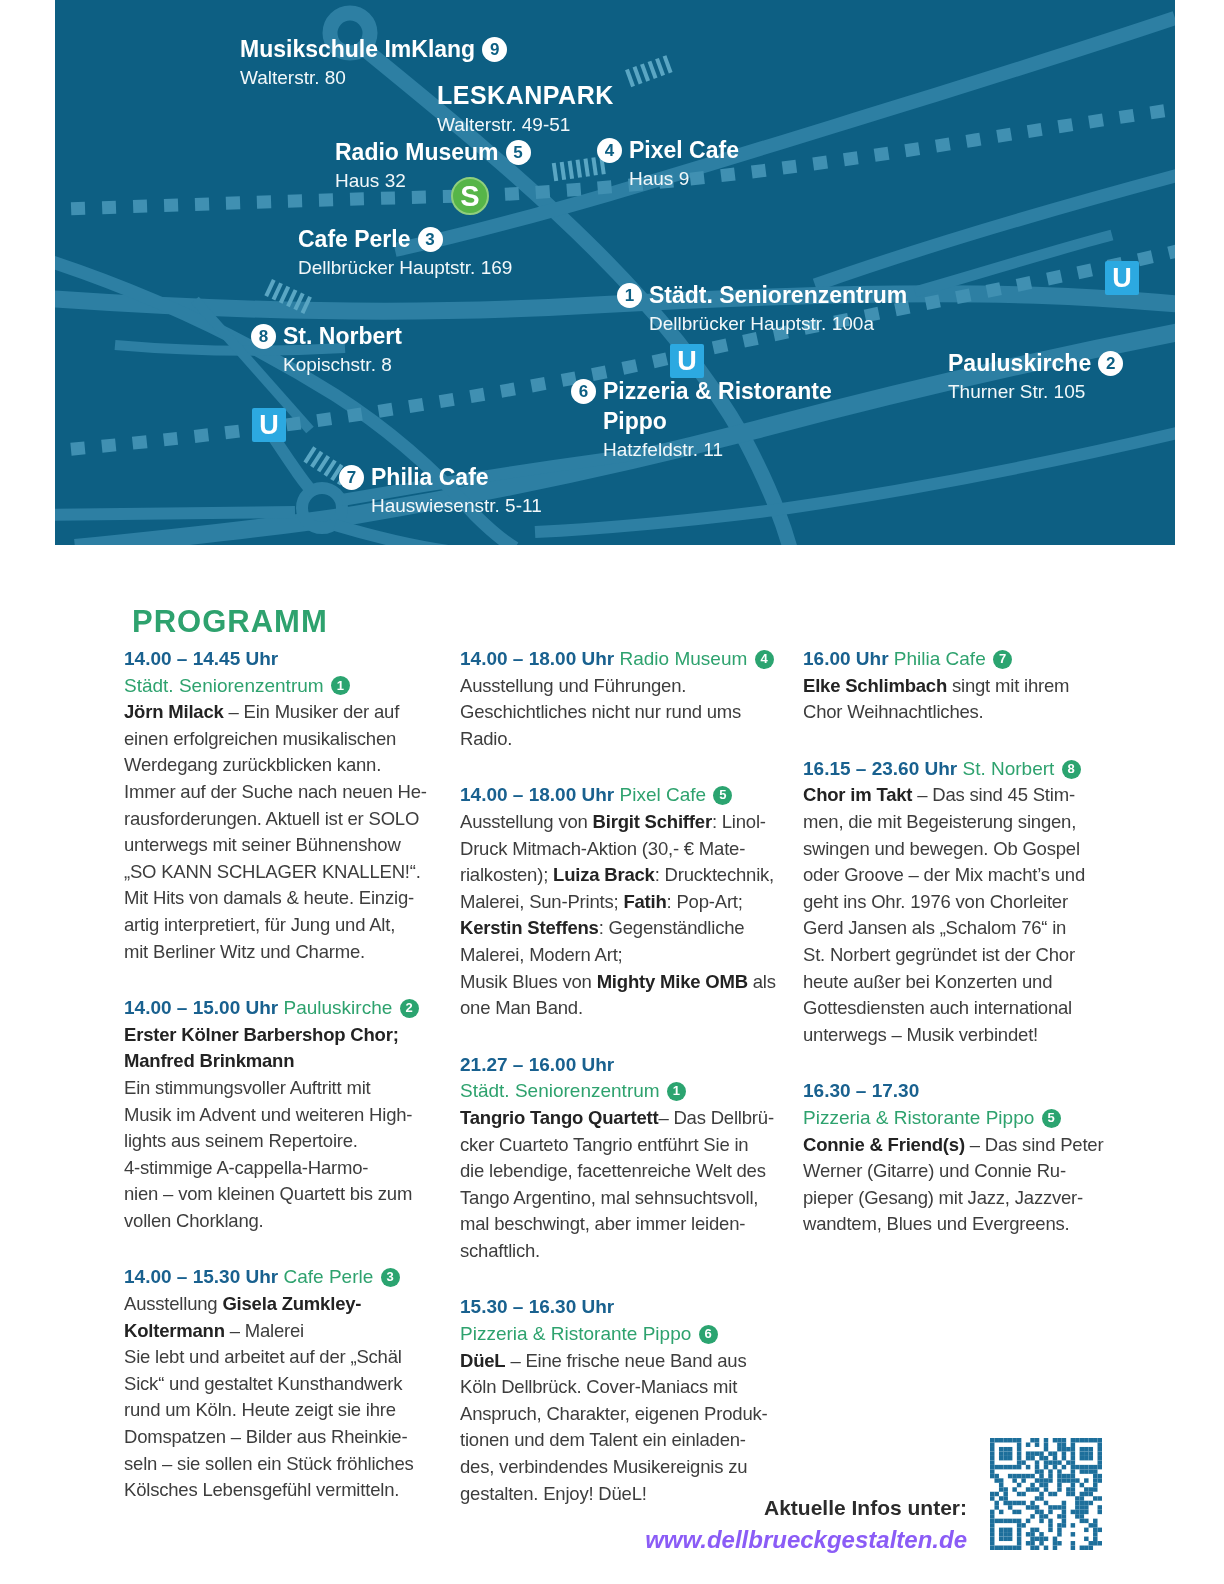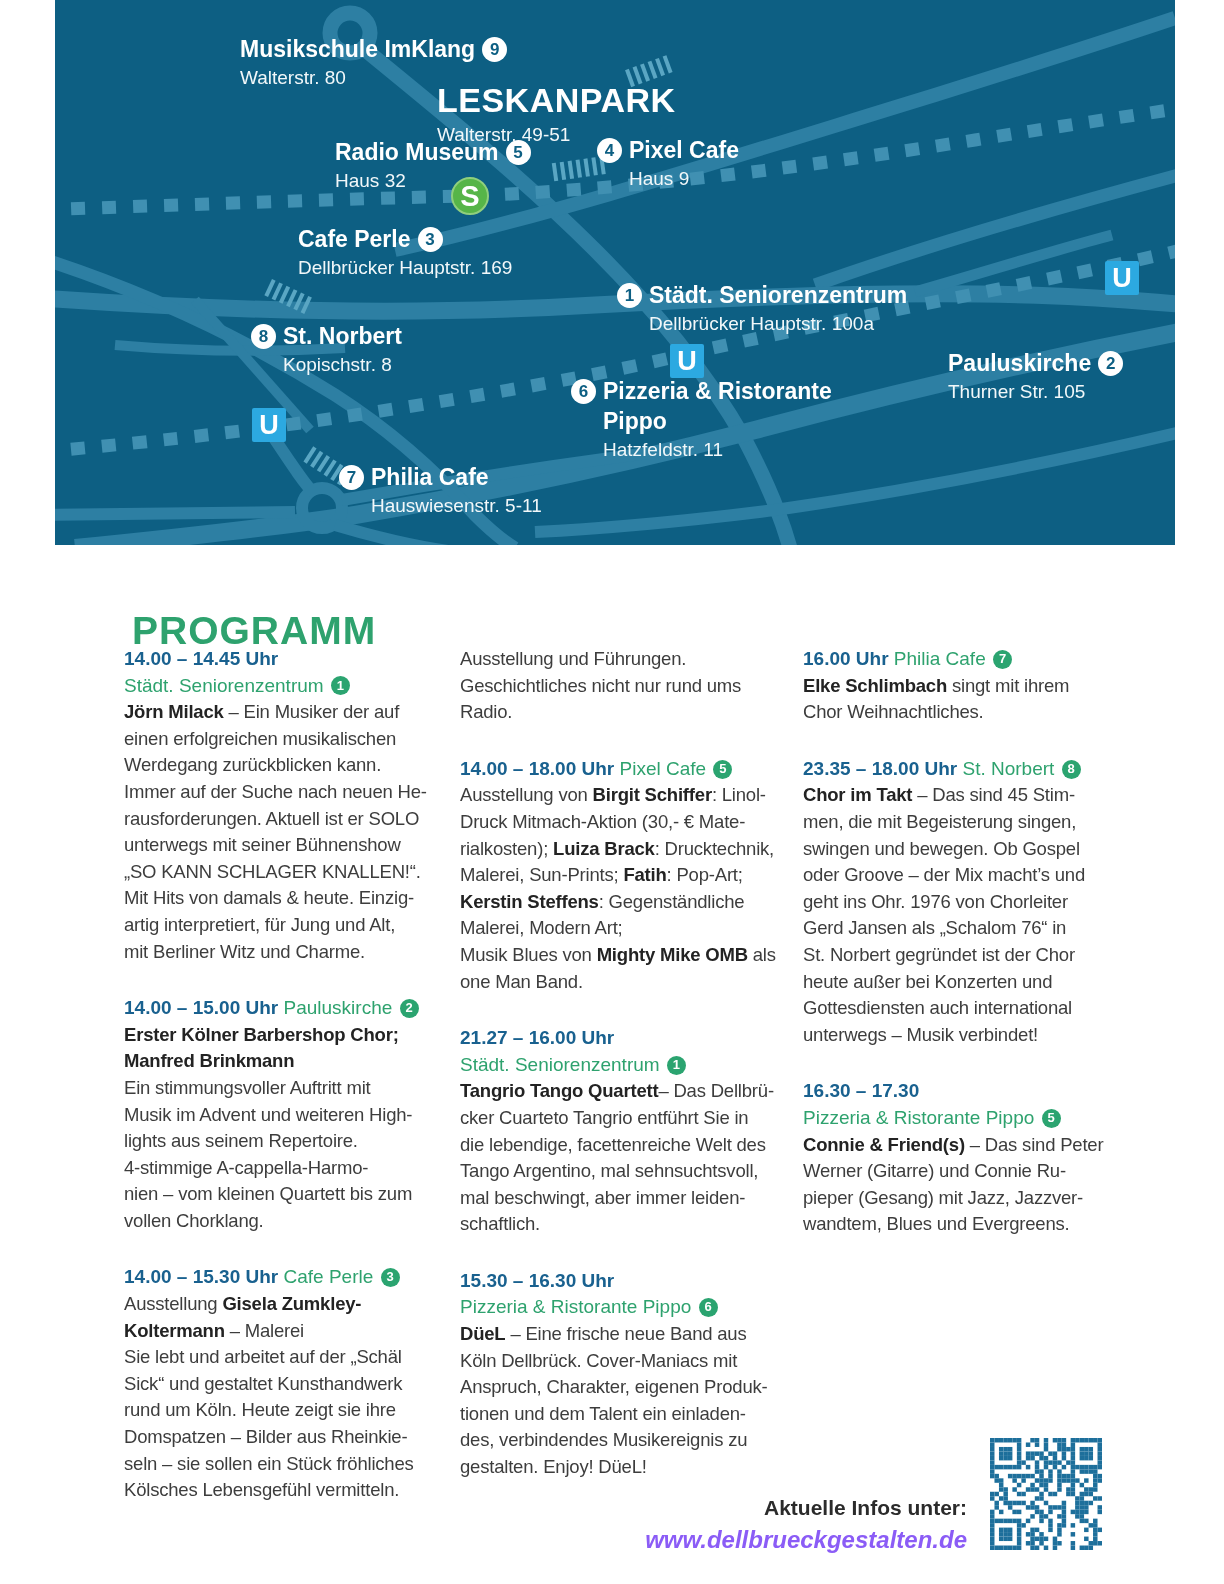--- a/index.html
+++ b/index.html
@@ -6,31 +6,31 @@
   .page{position:relative;width:1224px;height:1584px;background:#ffffff;overflow:hidden;
         font-family:"Liberation Sans","DejaVu Sans",sans-serif;}
 
   
   .map{position:absolute;left:55px;top:0;width:1120px;height:545px;background:#0d5f83;overflow:hidden;}
   .map svg{position:absolute;left:0;top:0;}
   .map-labels{position:absolute;left:0;top:0;width:100%;height:100%;}
   .map-label{position:absolute;color:#ffffff;white-space:nowrap;}
   .map-label .nrow{display:flex;align-items:center;gap:7px;}
   .map-name{font-size:23px;font-weight:700;color:#fff;}
-  .map-name.caps{font-size:34px;letter-spacing:.5px;}
+  .map-name.caps{font-size:25px;letter-spacing:.5px;}
   .map-addr{font-size:19px;font-weight:400;color:#f2f8fa;margin-top:4px;}
   .map-badge{flex:0 0 auto;width:25px;height:25px;border-radius:50%;background:#ffffff;color:#0d5f83;
              font-size:17px;font-weight:700;display:inline-flex;align-items:center;justify-content:center;}
   .ubahn{position:absolute;width:34px;height:34px;background:#2ca9e1;border-radius:2px;color:#fff;
          font-size:27px;font-weight:700;display:flex;align-items:center;justify-content:center;}
   .sbahn{position:absolute;width:38px;height:38px;background:#56b548;border:2px solid #8fcf7d;border-radius:50%;
          color:#fff;font-size:29px;font-weight:700;display:flex;align-items:center;justify-content:center;box-sizing:border-box;}
 
   
-  .prog-title{position:absolute;left:132px;top:583px;font-size:39px;font-weight:700;
+  .prog-title{position:absolute;left:132px;top:583px;font-size:31px;font-weight:700;
               letter-spacing:1px;color:#2ea26e;}
   .pcol{position:absolute;top:646px;width:330px;}
   .pcol.c1{left:124px;} .pcol.c2{left:460px;} .pcol.c3{left:803px;}
   .entry{margin-bottom:30px;}
   .hline{line-height:26.6px;white-space:nowrap;font-size:19px;}
   .time{color:#19618f;font-weight:700;}
   .venue{color:#2ea26e;font-weight:400;}
   .pbadge{display:inline-flex;width:19px;height:19px;border-radius:50%;background:#2ba470;color:#fff;
           font-size:13px;font-weight:700;align-items:center;justify-content:center;vertical-align:2px;margin-left:2px;}
   .ebody{font-size:18.5px;line-height:26.6px;color:#3d3d3d;letter-spacing:-0.2px;white-space:nowrap;}
@@ -206,20 +206,21 @@
         <div class="hline"><span class="time">14.00 – 15.00 Uhr</span> <span class="venue">Pauluskirche</span> <span class="pbadge">2</span></div>
         <div class="ebody"><b>Erster Kölner Barbershop Chor;</b><br><b>Manfred Brinkmann</b><br>Ein stimmungsvoller Auftritt mit<br>Musik im Advent und weiteren High-<br>lights aus seinem Repertoire.<br>4-stimmige A-cappella-Harmo-<br>nien – vom kleinen Quartett bis zum<br>vollen Chorklang.</div>
       </div>
       <div class="entry">
         <div class="hline"><span class="time">14.00 – 15.30 Uhr</span> <span class="venue">Cafe Perle</span> <span class="pbadge">3</span></div>
         <div class="ebody">Ausstellung <b>Gisela Zumkley-</b><br><b>Koltermann</b> – Malerei<br>Sie lebt und arbeitet auf der „Schäl<br>Sick“ und gestaltet Kunsthandwerk<br>rund um Köln. Heute zeigt sie ihre<br>Domspatzen – Bilder aus Rheinkie-<br>seln – sie sollen ein Stück fröhliches<br>Kölsches Lebensgefühl vermitteln.</div>
       </div>
     </div>
   <div class="pcol c2" id="col1">
       <div class="entry">
+        <div class="hline"><span class="time">14.00 – 18.00 Uhr</span> <span class="venue">Radio Museum</span> <span class="pbadge">4</span></div>
         <div class="ebody">Ausstellung und Führungen.<br>Geschichtliches nicht nur rund ums<br>Radio.</div>
       </div>
       <div class="entry">
         <div class="hline"><span class="time">14.00 – 18.00 Uhr</span> <span class="venue">Pixel Cafe</span> <span class="pbadge">5</span></div>
         <div class="ebody">Ausstellung von <b>Birgit Schiffer</b>: Linol-<br>Druck Mitmach-Aktion (30,- € Mate-<br>rialkosten); <b>Luiza Brack</b>: Drucktechnik,<br>Malerei, Sun-Prints; <b>Fatih</b>: Pop-Art;<br><b>Kerstin Steffens</b>: Gegenständliche<br>Malerei, Modern Art;<br>Musik Blues von <b>Mighty Mike OMB</b> als<br>one Man Band.</div>
       </div>
       <div class="entry">
         <div class="hline"><span class="time">21.27 – 16.00 Uhr</span></div>
         <div class="hline"><span class="venue">Städt. Seniorenzentrum</span> <span class="pbadge">1</span></div>
         <div class="ebody"><b>Tangrio Tango Quartett</b>– Das Dellbrü-<br>cker Cuarteto Tangrio entführt  Sie in<br>die lebendige, facettenreiche Welt des<br>Tango Argentino, mal sehnsuchtsvoll,<br>mal beschwingt, aber immer leiden-<br>schaftlich.</div>
@@ -229,21 +230,21 @@
         <div class="hline"><span class="venue">Pizzeria &amp; Ristorante Pippo</span> <span class="pbadge">6</span></div>
         <div class="ebody"><b>DüeL</b> – Eine frische neue Band aus<br>Köln Dellbrück. Cover-Maniacs mit<br>Anspruch, Charakter, eigenen Produk-<br>tionen und dem Talent ein einladen-<br>des, verbindendes Musikereignis zu<br>gestalten. Enjoy! DüeL!</div>
       </div>
     </div>
   <div class="pcol c3" id="col2">
       <div class="entry">
         <div class="hline"><span class="time">16.00 Uhr</span> <span class="venue">Philia Cafe</span> <span class="pbadge">7</span></div>
         <div class="ebody"><b>Elke Schlimbach</b> singt mit ihrem<br>Chor Weihnachtliches.</div>
       </div>
       <div class="entry">
-        <div class="hline"><span class="time">23.35 – 18.00 Uhr</span> <span class="venue">St. Norbert</span> <span class="pbadge">8</span></div>
+        <div class="hline"><span class="time">16.15 – 23.60 Uhr</span> <span class="venue">St. Norbert</span> <span class="pbadge">8</span></div>
         <div class="ebody"><b>Chor im Takt</b> – Das sind 45 Stim-<br>men, die mit Begeisterung singen,<br>swingen und bewegen. Ob Gospel<br>oder Groove – der Mix macht’s und<br>geht ins Ohr. 1976 von Chorleiter<br>Gerd Jansen als „Schalom 76“ in<br>St. Norbert gegründet ist der Chor<br>heute außer bei Konzerten und<br>Gottesdiensten auch international<br>unterwegs – Musik verbindet!</div>
       </div>
       <div class="entry">
         <div class="hline"><span class="time">16.30 – 17.30</span></div>
         <div class="hline"><span class="venue">Pizzeria &amp; Ristorante Pippo</span> <span class="pbadge">5</span></div>
         <div class="ebody"><b>Connie &amp; Friend(s)</b> – Das sind Peter<br>Werner (Gitarre) und Connie Ru-<br>pieper (Gesang) mit Jazz, Jazzver-<br>wandtem, Blues und Evergreens.</div>
       </div>
     </div>
 
   <div class="foot">

